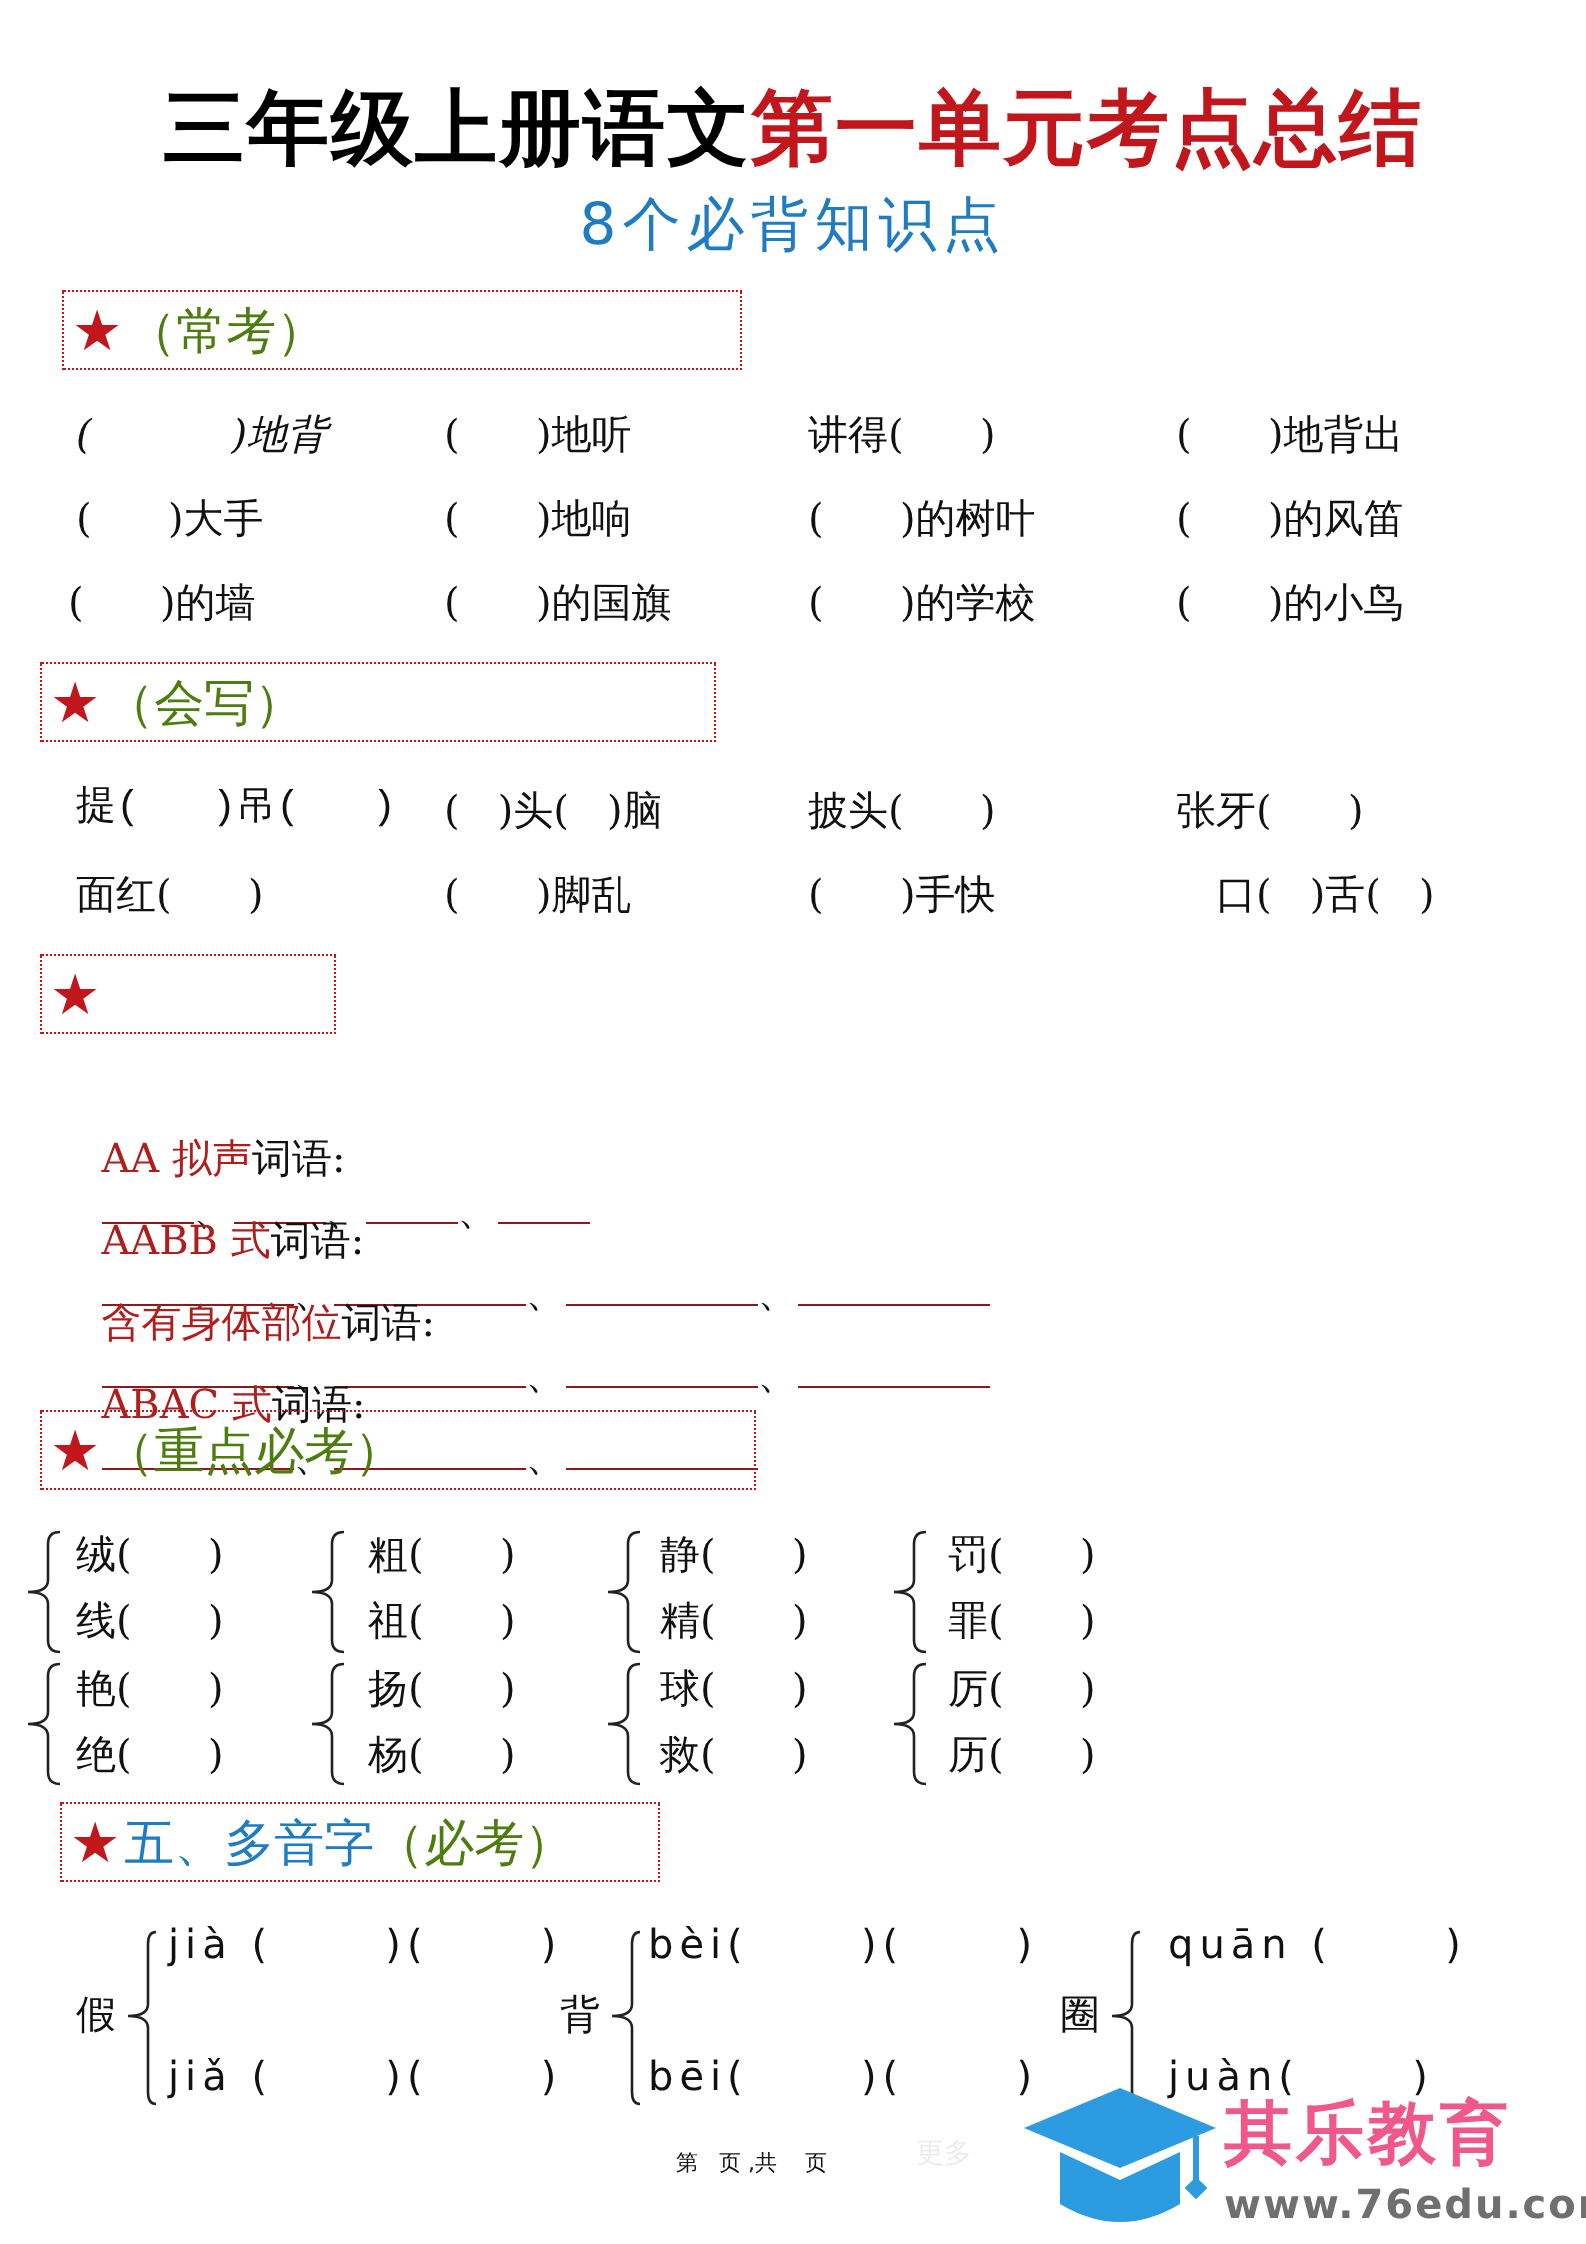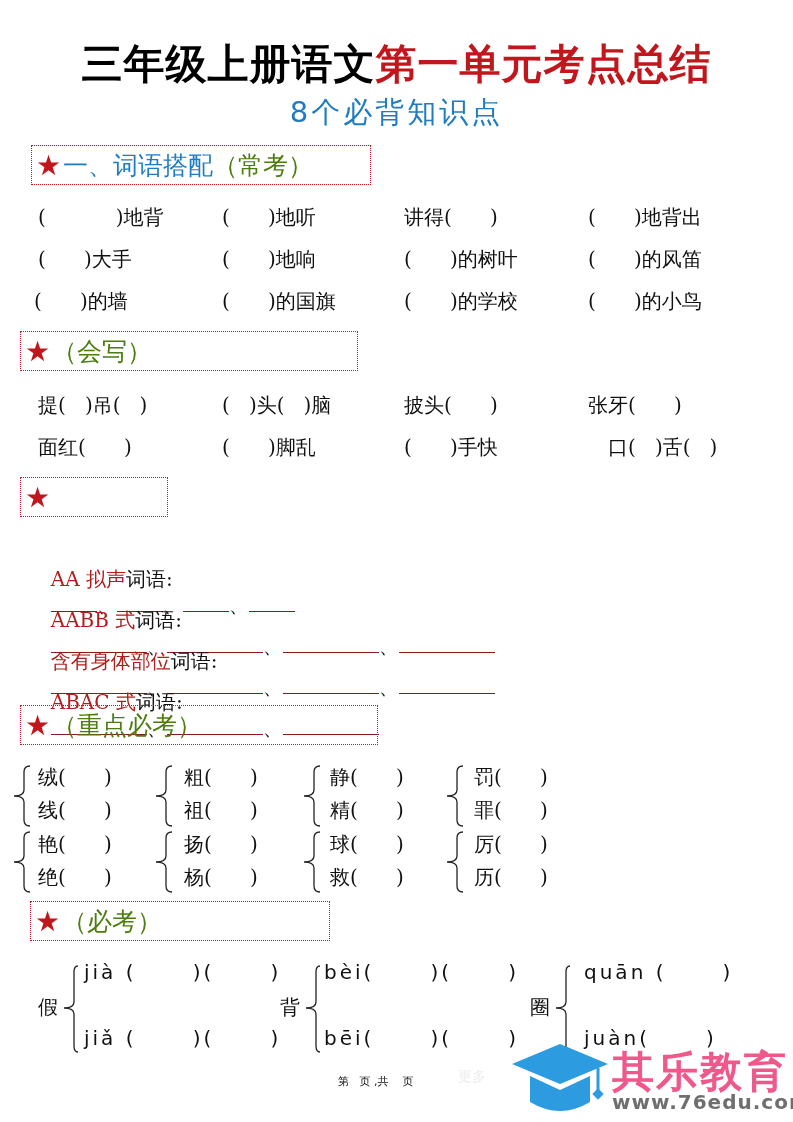--- a/index.html
+++ b/index.html
@@ -16,52 +16,51 @@
               padding: 0 8px 0 4px; box-sizing: border-box; font-size: 25px;
               font-family: "DejaVu Sans", sans-serif; white-space: nowrap; }
   .sec-head .star { color: #c0161c; font-size: 28px; margin-right: 2px; }
   .sec-head .blue { color: #1f7cc1; }
   .sec-head .red { color: #4d7c0f; }
   .row { font-size: 20px; line-height: 26px; white-space: pre; }
   .red-t { color: #b01d1d; }
   .blank { display: inline-block; border-bottom: 1.5px solid #8b1a1a; height: 18px; vertical-align: baseline; }
   .pinyin { font-family: "DejaVu Sans", sans-serif; font-size: 20px; white-space: pre; letter-spacing: 3px; }
   .footer { font-size: 11px; font-family: "DejaVu Sans", sans-serif; white-space: pre; }
-  .logo-text { color: #f0578a; font-size: 42px; font-weight: bold; font-family: "DejaVu Sans", sans-serif; letter-spacing: 2px; }
+  .logo-text { color: #f0578a; font-size: 34px; font-weight: bold; font-family: "DejaVu Sans", sans-serif; letter-spacing: 2px; }
   .logo-url { color: #6f6f6f; font-size: 20px; font-weight: bold; font-family: "DejaVu Sans", sans-serif; letter-spacing: 1px; }
 </style>
 </head>
 <body>
 
 <div class="abs title"><span class="black">三年级上册语文</span><span class="red">第一单元考点总结</span></div>
 <div class="abs subtitle">8个必背知识点</div>
 
 <div class="abs sec-head" style="left:31px; top:145px; width:340px;">
   <span class="star">★</span>
-  <span class="blue">一、词语搭配</span>
   <span class="red">（常考）</span>
 </div>
-<div class="abs row" style="left:38px; top:204px;">(           )地背</div>
+<div class="abs row" style="left:38px; top:204px;font-style:italic;">(           )地背</div>
 <div class="abs row" style="left:222px; top:204px;">(      )地听</div>
 <div class="abs row" style="left:404px; top:204px;">讲得(      )</div>
 <div class="abs row" style="left:588px; top:204px;">(      )地背出</div>
 <div class="abs row" style="left:38px; top:246px;">(      )大手</div>
 <div class="abs row" style="left:222px; top:246px;">(      )地响</div>
 <div class="abs row" style="left:404px; top:246px;">(      )的树叶</div>
 <div class="abs row" style="left:588px; top:246px;">(      )的风笛</div>
 <div class="abs row" style="left:34px; top:288px;">(      )的墙</div>
 <div class="abs row" style="left:222px; top:288px;">(      )的国旗</div>
 <div class="abs row" style="left:404px; top:288px;">(      )的学校</div>
 <div class="abs row" style="left:588px; top:288px;">(      )的小鸟</div>
 
 <div class="abs sec-head" style="left:20px; top:331px; width:338px;">
   <span class="star">★</span>
   <span class="red">（会写）</span>
 </div>
-<div class="abs row" style="left:38px; top:392px;">提(   )吊(   )</div>
+<div class="abs row" style="left:38px; top:392px;font-family:Liberation Mono, monospace;">提(   )吊(   )</div>
 <div class="abs row" style="left:222px; top:392px;">(   )头(   )脑</div>
 <div class="abs row" style="left:404px; top:392px;">披头(      )</div>
 <div class="abs row" style="left:588px; top:392px;">张牙(      )</div>
 <div class="abs row" style="left:38px; top:434px;text-align:right;">面红(      )</div>
 <div class="abs row" style="left:222px; top:434px;">(      )脚乱</div>
 <div class="abs row" style="left:404px; top:434px;">(      )手快</div>
 <div class="abs row" style="left:608px; top:434px;">口(   )舌(   )</div>
 
 <div class="abs sec-head" style="left:20px; top:477px; width:148px;">
   <span class="star">★</span>
@@ -125,20 +124,21 @@
 <div class="abs row" style="left:38px; top:864px;">绝(      )</div>
 <div class="abs row" style="left:184px; top:831px;">扬(      )</div>
 <div class="abs row" style="left:184px; top:864px;">杨(      )</div>
 <div class="abs row" style="left:330px; top:831px;">球(      )</div>
 <div class="abs row" style="left:330px; top:864px;">救(      )</div>
 <div class="abs row" style="left:474px; top:831px;">厉(      )</div>
 <div class="abs row" style="left:474px; top:864px;">历(      )</div>
 
 <div class="abs sec-head" style="left:30px; top:901px; width:300px;">
   <span class="star">★</span>
+  <span class="blue">五、多音字</span>
   <span class="red">（必考）</span>
 </div>
 
 <div class="abs row" style="left:38px; top:994px;">假</div>
 <svg class="abs" style="left:62px; top:962px;" width="20" height="96">
     <path d="M16 4 Q12 4 12 10 L12 40 Q12 46 2 46 Q12 46 12 52 L12 84 Q12 90 16 90" fill="none" stroke="#222" stroke-width="1.3"></path>
   </svg>
 <div class="abs pinyin" style="left:84px; top:960px;">jià (      )(      )</div>
 <div class="abs pinyin" style="left:84px; top:1026px;">jiǎ (      )(      )</div>
 

